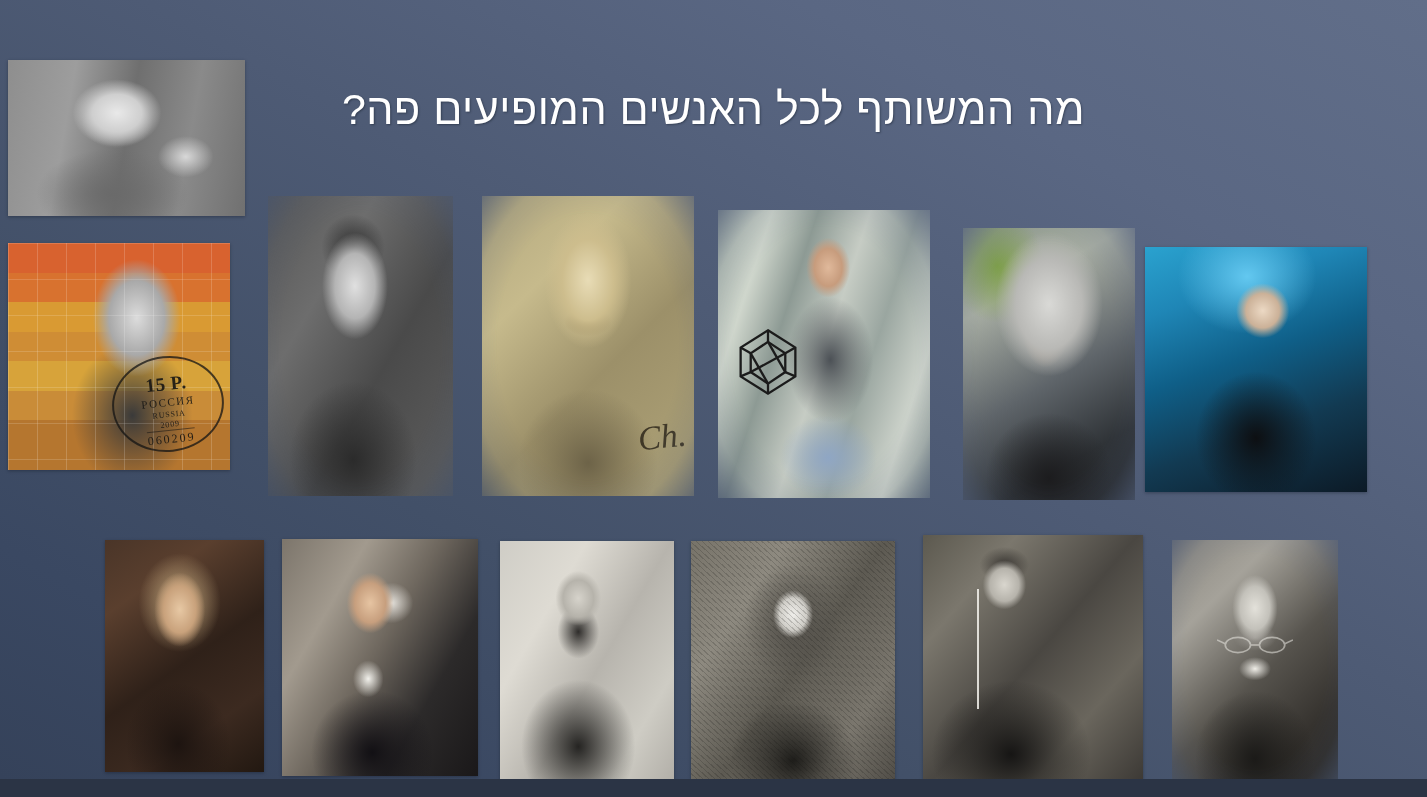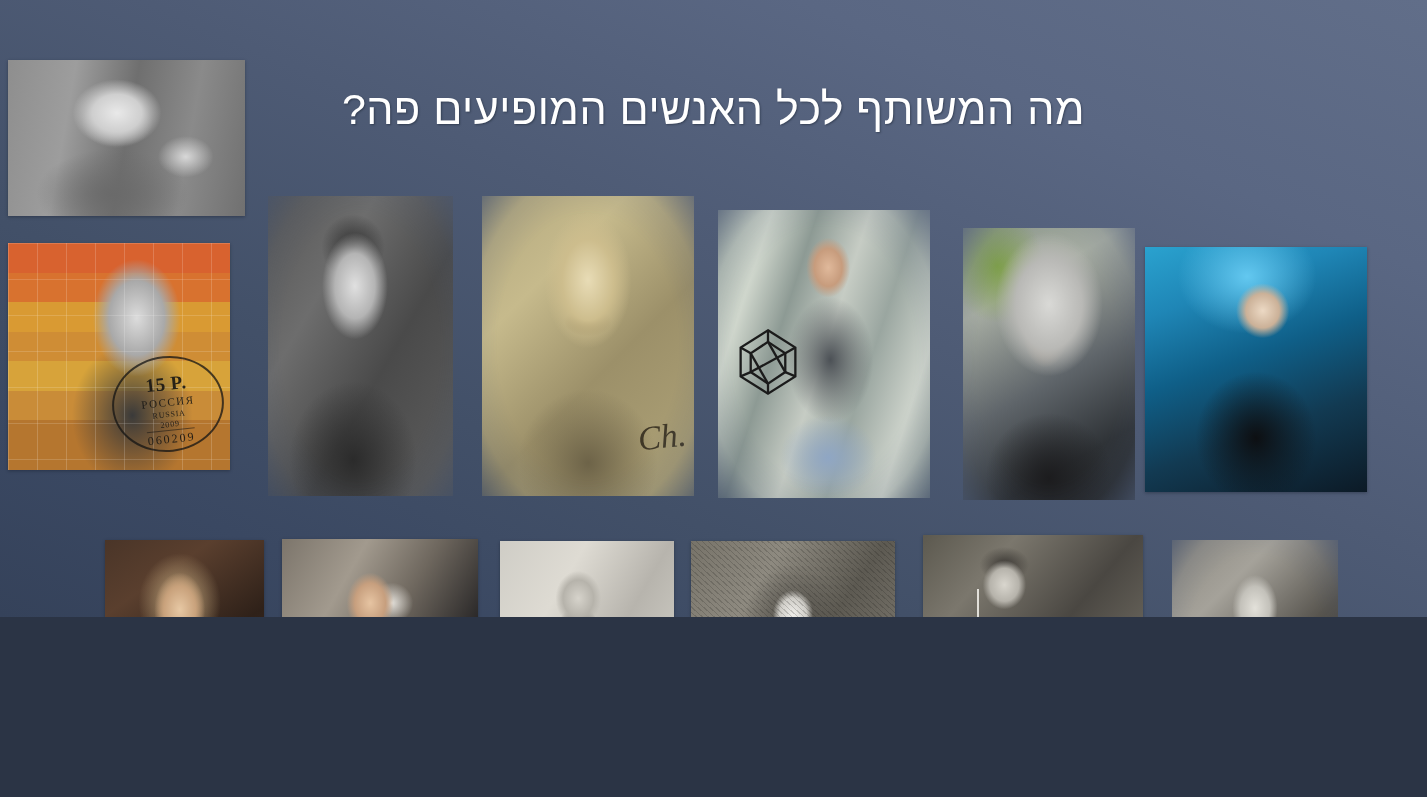--- a/index.html
+++ b/index.html
@@ -8,21 +8,21 @@
     padding: 0;
     background: #2b3445;
   }
   body {
     font-family: "Liberation Sans", sans-serif;
   }
 
   #slide {
     position: relative;
     width: 1427px;
-    height: 617px;
+    height: 779px;
     overflow: hidden;
     
     background:
       linear-gradient(to bottom left, #616e89 0%, #5a6783 22%, #4e5b75 45%, #425068 68%, #3a4862 85%, #35425a 100%);
   }
 
   
   #slide-title {
     position: absolute;
     left: 0;

